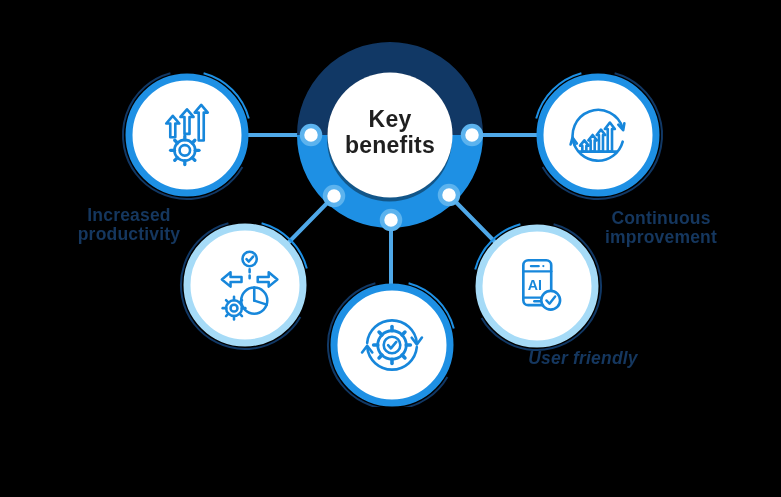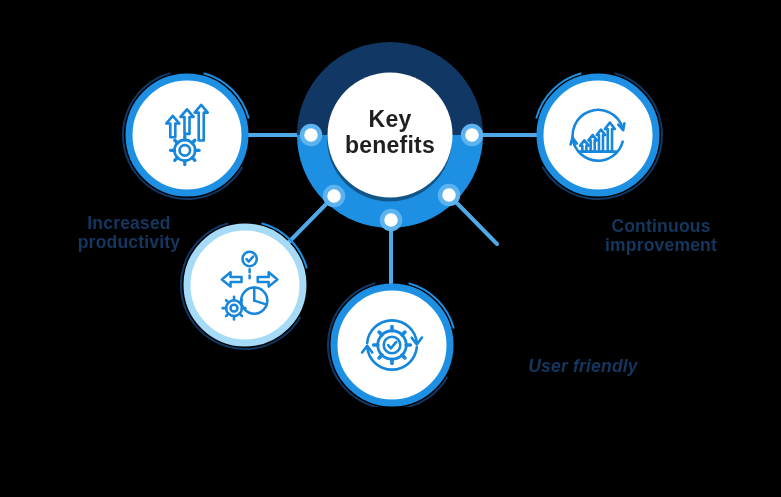--- a/index.html
+++ b/index.html
@@ -36,21 +36,21 @@
   .icon *{vector-effect:none;}
   .icon .s{fill:none;stroke:var(--icon);stroke-width:2.4;stroke-linecap:round;stroke-linejoin:round;}
   .icon .s2{fill:none;stroke:var(--icon);stroke-width:2.2;stroke-linecap:round;stroke-linejoin:round;}
   .icon .s3{fill:none;stroke:var(--icon);stroke-width:3;stroke-linecap:round;}
   .icon .wfill{fill:#fff;stroke:var(--icon);stroke-width:2.4;}
   .icon text{font-family:"Liberation Sans",sans-serif;font-weight:bold;fill:var(--icon);}
 
   .sat-label{
     position:absolute;transform:translateX(-50%);z-index:2;
     color:var(--label);font-size:17.5px;font-weight:bold;line-height:18.5px;
-    text-align:center;white-space:pre-line;letter-spacing:.2px;margin-top:8px;
+    text-align:center;white-space:pre-line;letter-spacing:.2px;
   }
   #lbl-0{left:129px;top:206px;}
   #lbl-1{left:190px;top:354px;}
   #lbl-2{left:391px;top:414px;}
   #lbl-3{left:583px;top:349px;font-style:italic;}
   #lbl-4{left:661px;top:209px;}
 
   #sat-0{left:119px;top:67px;}
   #sat-1{left:177px;top:217px;}
   #sat-2{left:324px;top:277px;}
@@ -161,20 +161,38 @@
           <line x1="23.5" y1="23.5" x2="21.1" y2="21.1"></line>
         <line x1="32" y1="20" x2="32" y2="16.5"></line>
           <line x1="40.5" y1="23.5" x2="42.9" y2="21.1"></line>
       </g>
       <circle class="s" cx="32" cy="32" r="12" fill="#fff"></circle>
       <circle class="s2" cx="32" cy="32" r="7"></circle>
       <path class="s2" d="M28.7 32.1 L31.1 34.8 L35.6 29.4"></path>
     </svg>
   </div>
 
+  <div class="sat ring-light" id="sat-3">
+    <svg class="deco" width="136" height="136" viewBox="0 0 136 136">
+      <path class="arc-navy" d="M84.6,6.2 A64,64 0 1 1 12.6,100"></path>
+      <path class="arc-blue" d="M51.4,6.2 A64,64 0 0 0 6.2,51.4"></path>
+      <circle class="main-circle" cx="68" cy="68" r="58"></circle>
+    </svg>
+    <svg class="icon" width="70" height="70" viewBox="0 0 64 64">
+      <rect class="s" x="19.5" y="8.5" width="25.5" height="41" rx="4.5"></rect>
+      <line class="s2" x1="26.5" y1="13.8" x2="33.5" y2="13.8"></line>
+      <circle cx="37.8" cy="13.8" r="1" fill="var(--icon)"></circle>
+      <line class="s2" x1="19.5" y1="18.6" x2="45" y2="18.6"></line>
+      <line class="s2" x1="19.5" y1="42.6" x2="45" y2="42.6"></line>
+      <line class="s2" x1="29.5" y1="46" x2="35" y2="46"></line>
+      <text x="30" y="36" text-anchor="middle" font-size="13">AI</text>
+      <circle class="wfill" cx="44.5" cy="45" r="8.6"></circle>
+      <path class="s2" d="M40.6 45.2 L43.4 48.2 L48.6 41.6"></path>
+    </svg>
+  </div>
 
   <div class="sat ring-blue" id="sat-4">
     <svg class="deco" width="136" height="136" viewBox="0 0 136 136">
       <path class="arc-navy" d="M84.6,6.2 A64,64 0 1 1 12.6,100"></path>
       <path class="arc-blue" d="M51.4,6.2 A64,64 0 0 0 6.2,51.4"></path>
       <circle class="main-circle" cx="68" cy="68" r="58"></circle>
     </svg>
     <svg class="icon" width="76" height="76" viewBox="0 0 64 64">
       <path class="s2" d="M12.5 41.1 A21.5 21.5 0 1 1 52.8 26.4"></path>
       <path class="s2" d="M54.2 22.1 L53.2 28 L49.1 23.3"></path>

